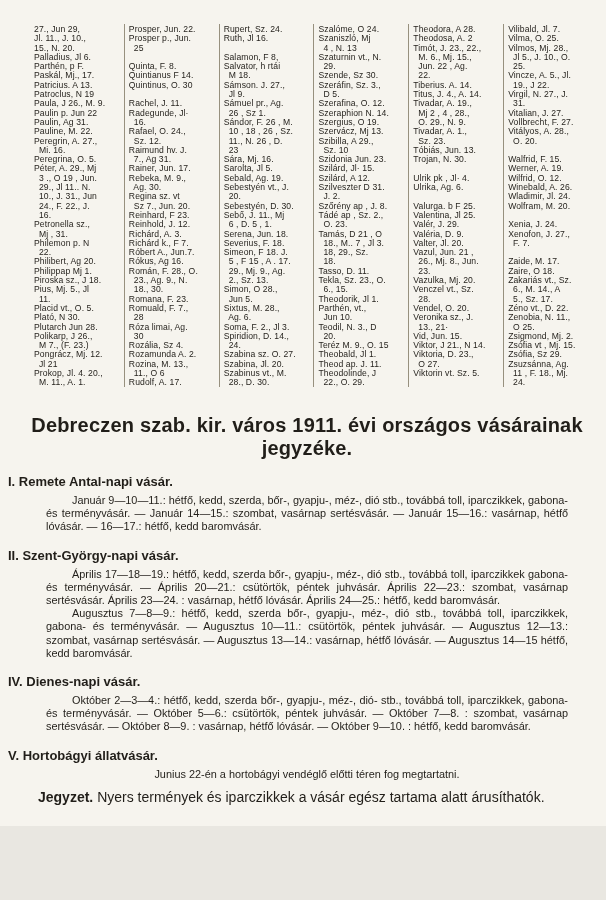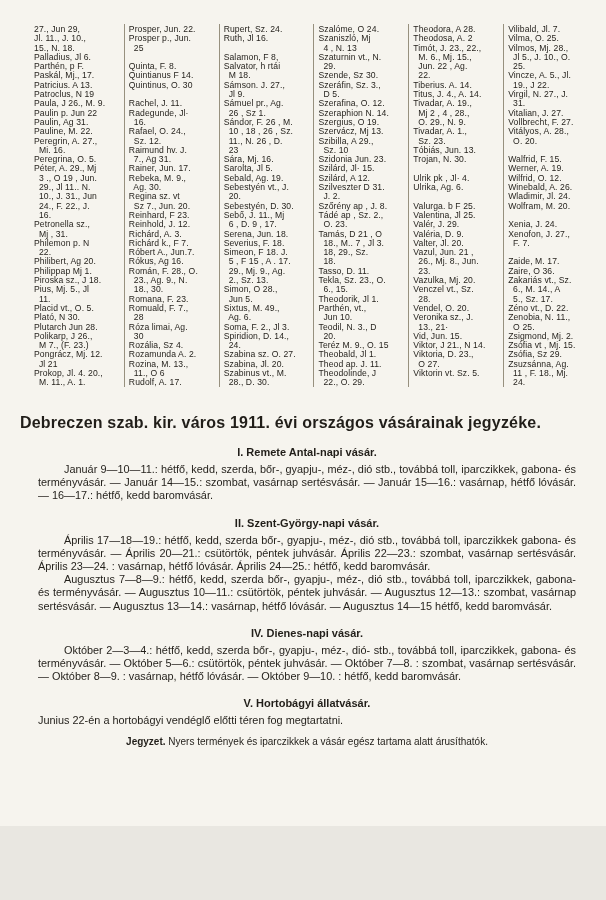--- a/index.html
+++ b/index.html
@@ -22,47 +22,47 @@
   .cal-col{
     flex:1 1 0;min-width:0;padding:1px 2px 0 4px;overflow:hidden;
   }
   .cal-col:not(:first-child){border-left:1px solid var(--rule);}
   .cal-line{
     font-size:8.6px;line-height:9.3px;white-space:pre;
     letter-spacing:0.1px;overflow:hidden;
   }
   
   .doc-title{
-    text-align:left;font-weight:bold;font-size:16px;
+    text-align:center;font-weight:bold;font-size:20px;
     margin:27px 12px 0;letter-spacing:0.2px;
   }
   .section-heading{
-    text-align:center;font-weight:bold;font-size:11px;
+    text-align:left;font-weight:bold;font-size:13px;
     margin:14px 0 5px;
   }
   .section-body{
     font-size:10.9px;line-height:13.2px;text-align:justify;
-    margin:0 30px;text-indent:26px;
-  }
-  .section-body.centered{text-align:left;text-indent:0;margin:2px 30px 0;}
+    margin:0 38px;text-indent:26px;
+  }
+  .section-body.centered{text-align:center;text-indent:0;margin:2px 30px 0;}
   .note{
-    text-align:center;font-size:10px;margin:8px 30px 0;
+    text-align:left;font-size:14px;margin:8px 30px 0;
   }
   .note-label{font-weight:bold;}
 </style>
 </head>
 <body>
 
 <div class="page">
 
   <div class="calendar-table">
       <div class="cal-col">
         <div class="cal-line">27., Jun 29,</div>
         <div class="cal-line">Jl. 11., J. 10.,</div>
-        <div class="cal-line">15., N. 18.</div>
+        <div class="cal-line">15., N. 20.</div>
         <div class="cal-line">Palladius, Jl 6.</div>
         <div class="cal-line">Parthén, p F.</div>
         <div class="cal-line">Paskál, Mj., 17.</div>
         <div class="cal-line">Patricius. A 13.</div>
         <div class="cal-line">Patroclus, N 19</div>
         <div class="cal-line">Paula, J 26., M. 9.</div>
         <div class="cal-line">Paulin p. Jun 22</div>
         <div class="cal-line">Paulin, Ag 31.</div>
         <div class="cal-line">Pauline, M. 22.</div>
         <div class="cal-line">Peregrin, A. 27.,</div>
@@ -149,30 +149,30 @@
         <div class="cal-line">  10 , 18 , 26 , Sz.</div>
         <div class="cal-line">  11., N. 26 , D.</div>
         <div class="cal-line">  23</div>
         <div class="cal-line">Sára, Mj. 16.</div>
         <div class="cal-line">Sarolta, Jl 5.</div>
         <div class="cal-line">Sebald, Ag. 19.</div>
         <div class="cal-line">Sebestyén vt., J.</div>
         <div class="cal-line">  20.</div>
         <div class="cal-line">Sebestyén, D. 30.</div>
         <div class="cal-line">Sebő, J. 11., Mj</div>
-        <div class="cal-line">  6 , D. 9 , 17.</div>
+        <div class="cal-line">  6 , D. 5 , 1.</div>
         <div class="cal-line">Serena, Jun. 18.</div>
         <div class="cal-line">Severius, F. 18.</div>
         <div class="cal-line">Simeon, F 18. J.</div>
         <div class="cal-line">  5 , F 15 , A . 17.</div>
         <div class="cal-line">  29., Mj. 9., Ag.</div>
         <div class="cal-line">  2., Sz. 13.</div>
         <div class="cal-line">Simon, O 28.,</div>
         <div class="cal-line">  Jun 5.</div>
-        <div class="cal-line">Sixtus, M. 49.,</div>
+        <div class="cal-line">Sixtus, M. 28.,</div>
         <div class="cal-line">  Ag. 6.</div>
         <div class="cal-line">Soma, F. 2., Jl 3.</div>
         <div class="cal-line">Spiridion, D. 14.,</div>
         <div class="cal-line">  24.</div>
         <div class="cal-line">Szabina sz. O. 27.</div>
         <div class="cal-line">Szabina, Jl. 20.</div>
         <div class="cal-line">Szabinus vt., M.</div>
         <div class="cal-line">  28., D. 30.</div>
       </div>
       <div class="cal-col">
@@ -276,21 +276,21 @@
         <div class="cal-line">Wilfrid, O. 12.</div>
         <div class="cal-line">Winebald, A. 26.</div>
         <div class="cal-line">Wladimir, Jl. 24.</div>
         <div class="cal-line">Wolfram, M. 20.</div>
         <div class="cal-line"> </div>
         <div class="cal-line">Xenia, J. 24.</div>
         <div class="cal-line">Xenofon, J. 27.,</div>
         <div class="cal-line">  F. 7.</div>
         <div class="cal-line"> </div>
         <div class="cal-line">Zaide, M. 17.</div>
-        <div class="cal-line">Zaire, O 36.</div>
+        <div class="cal-line">Zaire, O 18.</div>
         <div class="cal-line">Zakariás vt., Sz.</div>
         <div class="cal-line">  6., M. 14., A</div>
         <div class="cal-line">  5., Sz. 17.</div>
         <div class="cal-line">Zéno vt., D. 22.</div>
         <div class="cal-line">Zenobia, N. 11.,</div>
         <div class="cal-line">  O 25.</div>
         <div class="cal-line">Zsigmond, Mj. 2.</div>
         <div class="cal-line">Zsófia vt , Mj. 15.</div>
         <div class="cal-line">Zsófia, Sz 29.</div>
         <div class="cal-line">Zsuzsánna, Ag.</div>

